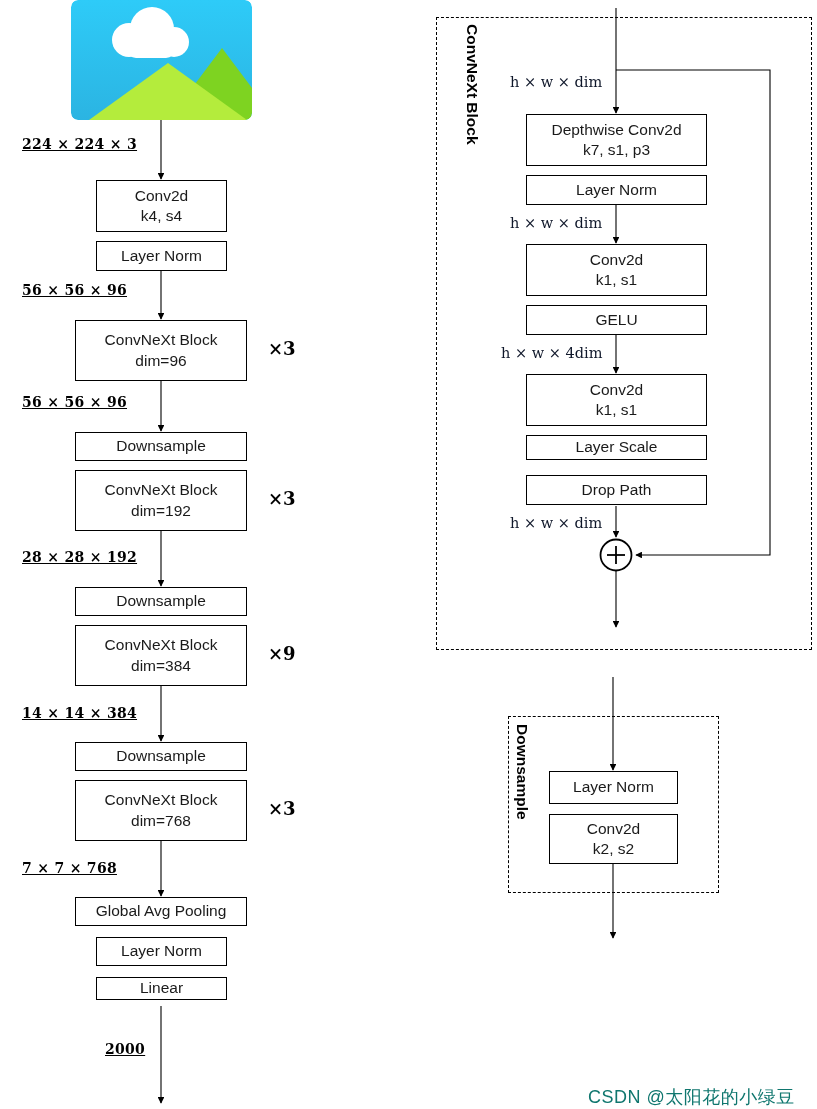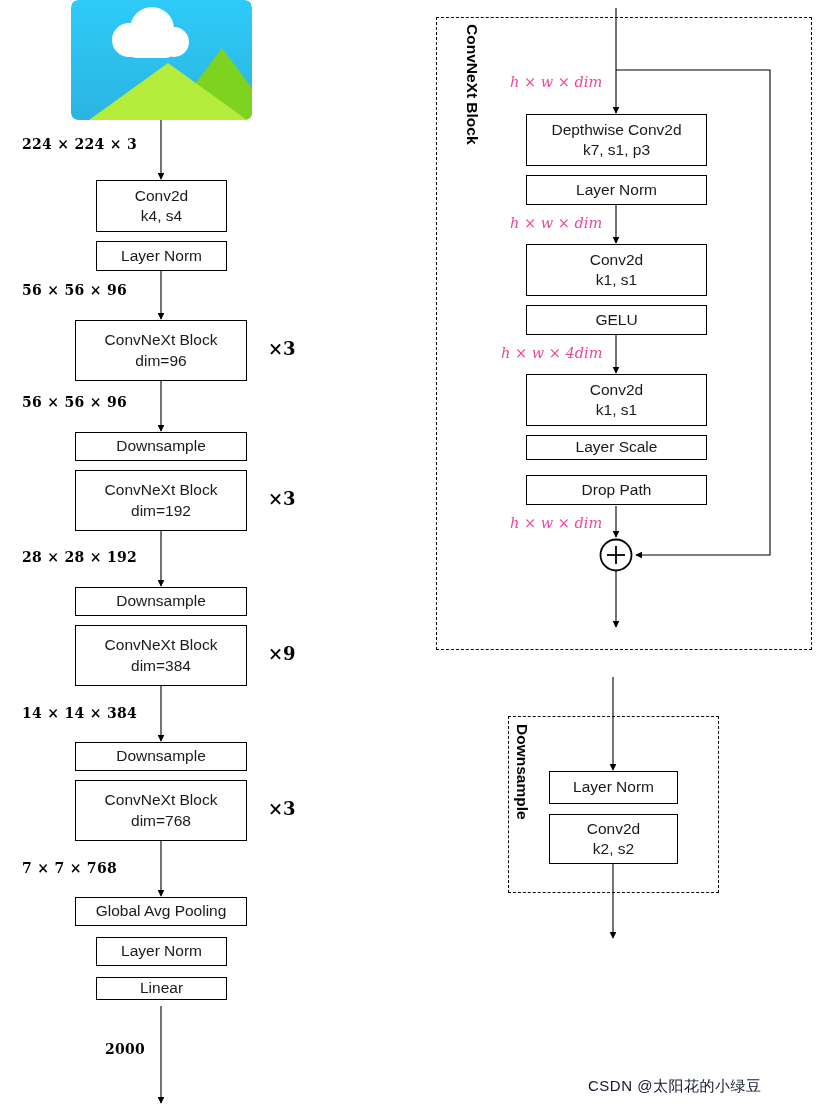--- a/index.html
+++ b/index.html
@@ -42,27 +42,27 @@
 
   
   .shape {
     position: absolute;
     font-family: "DejaVu Serif", "Liberation Serif", serif;
     font-size: 14px;
     font-weight: 700;
     color: #000000;
     white-space: pre;
     letter-spacing: 0.3px;
+    text-decoration: underline;
   }
   .shape-italic {
     position: absolute;
     font-family: "DejaVu Serif", "Liberation Serif", serif;
-    font-style: italic;
     font-size: 14.5px;
-    color: #ec4899;
+    color: #0f172a;
     white-space: pre;
   }
   .repeat {
     position: absolute;
     font-family: "DejaVu Serif", "Liberation Serif", serif;
     font-size: 18px;
     font-weight: 700;
     color: #000000;
     white-space: pre;
   }
@@ -89,24 +89,25 @@
   .thumb {
     position: absolute;
     border-radius: 7px;
     overflow: hidden;
   }
 
   
   .watermark {
     position: absolute;
     font-family: "Liberation Sans", sans-serif;
-    font-size: 15px;
-    color: #0f172a;
+    font-size: 18px;
+    color: #0f766e;
     white-space: nowrap;
     letter-spacing: 0.5px;
+    margin-top: 8px;
   }
   svg { display: block; }
 </style>
 </head>
 <body>
 
 <svg id="canvas" width="817" height="1109" viewBox="0 0 817 1109">
   <defs>
     <marker id="ah" viewBox="0 0 10 10" refX="9" refY="5" markerWidth="6" markerHeight="6" orient="auto-start-reverse">
       <path d="M 0 0 L 10 5 L 0 10 z" fill="#000"></path>

